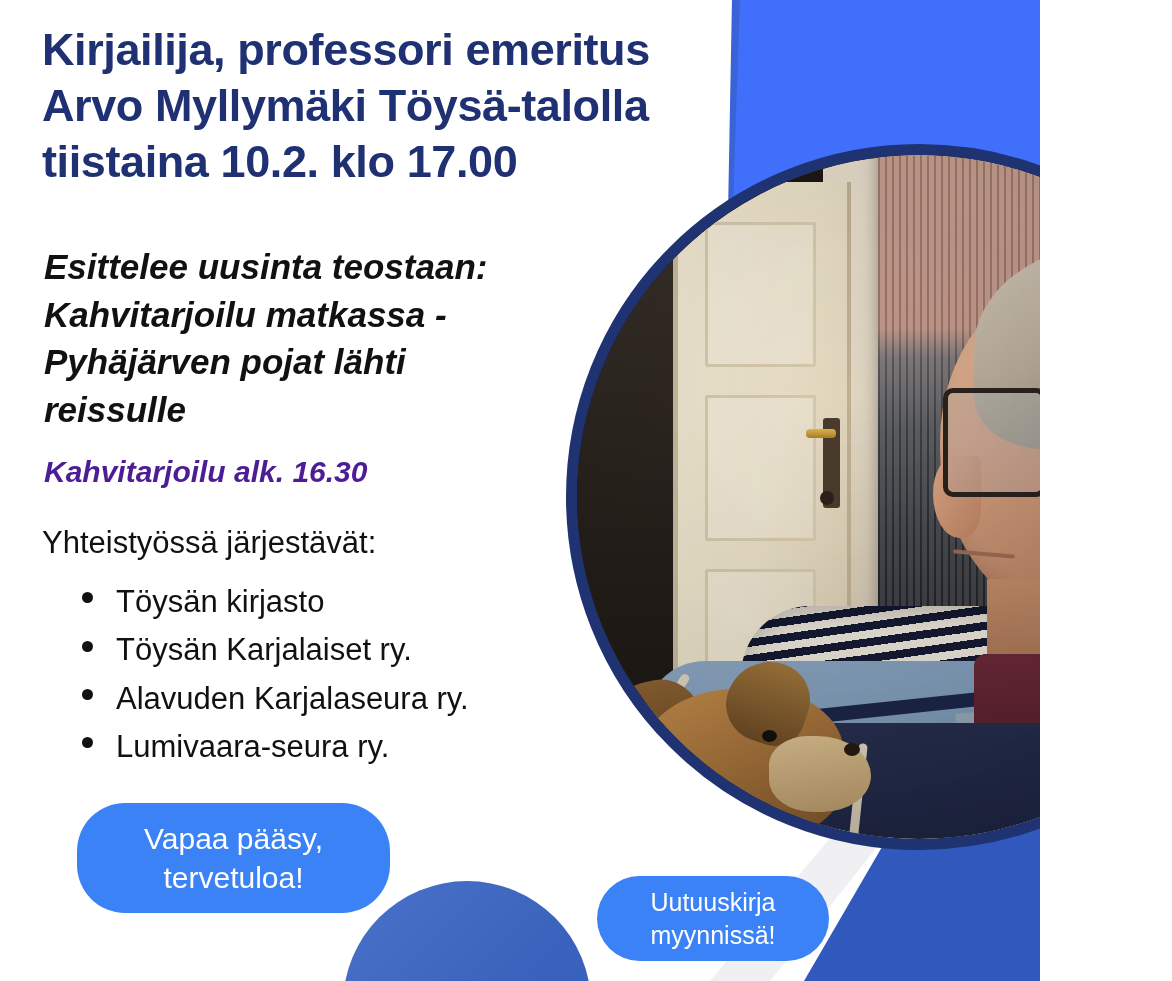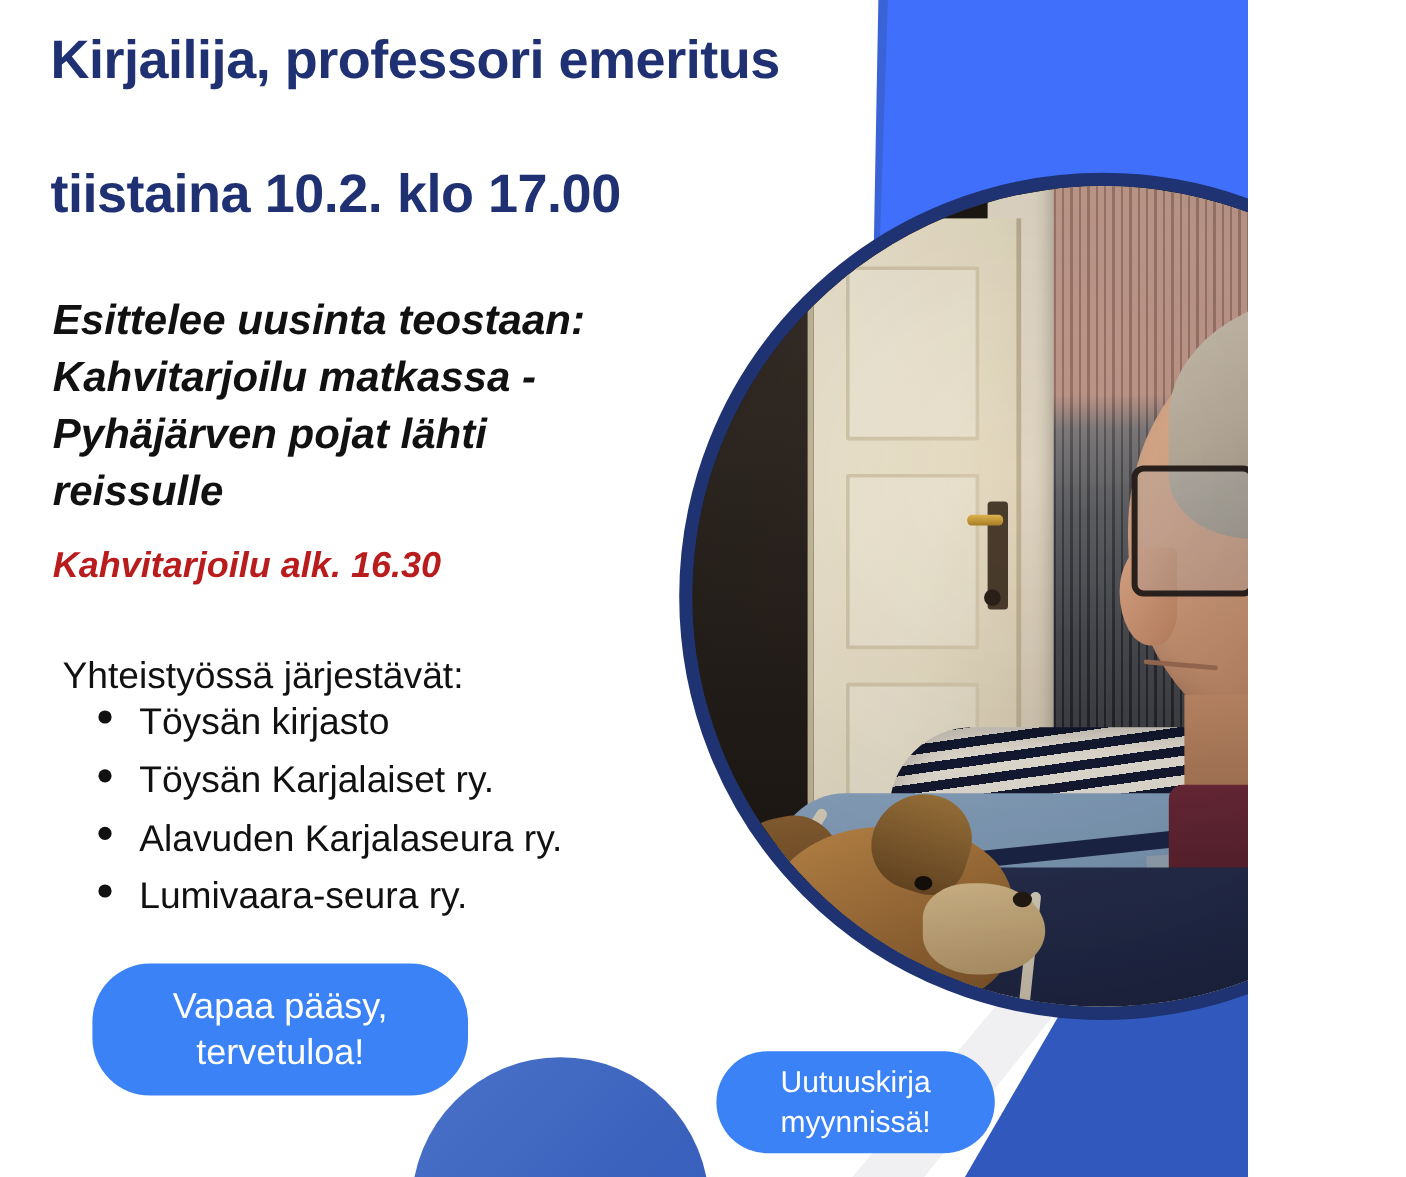--- a/index.html
+++ b/index.html
@@ -191,27 +191,27 @@
     letter-spacing:-0.4px;
   }
   .subtitle {
     position:absolute; left:44px; top:243px; width:470px;
     color:#111111;
     font-weight:bold; font-style:italic;
     font-size:35px; line-height:1.36;
   }
   .coffee {
     position:absolute; left:44px; top:455px; width:470px;
-    color:#b91c1c;
+    color:#4c1d95;
     font-weight:bold; font-style:italic;
     font-size:30px;
   }
   .collab-head {
-    position:absolute; left:52px; top:525px; width:520px;
-    color:#111111; font-size:31px;margin-top:20px;
+    position:absolute; left:42px; top:525px; width:520px;
+    color:#111111; font-size:31px;
   }
   .collab-list {
     position:absolute; left:74px; top:578px; width:540px;
     color:#111111; font-size:31px; line-height:1.56;
     list-style:none;
   }
   .collab-list li { position:relative; padding-left:42px; }
   .collab-list li .bullet {
     position:absolute; left:8px; top:0.46em; width:11px; height:11px;
     border-radius:50%; background:#111111;
@@ -295,21 +295,21 @@
         <div class="dog-eye"></div>
         <div class="dog-nose"></div>
 
         <div class="photo-tone"></div>
       </div>
     </div>
   </div>
 
   <h1 class="title">
     <span>Kirjailija, professori emeritus</span><br>
-    <br>
+    <span>Arvo Myllymäki Töysä-talolla</span><br>
     <span>tiistaina 10.2. klo 17.00</span>
   </h1>
 
   <p class="subtitle">
     <span>Esittelee uusinta teostaan:</span><br>
     <span>Kahvitarjoilu matkassa -</span><br>
     <span>Pyhäjärven pojat lähti</span><br>
     <span>reissulle</span>
   </p>
 

